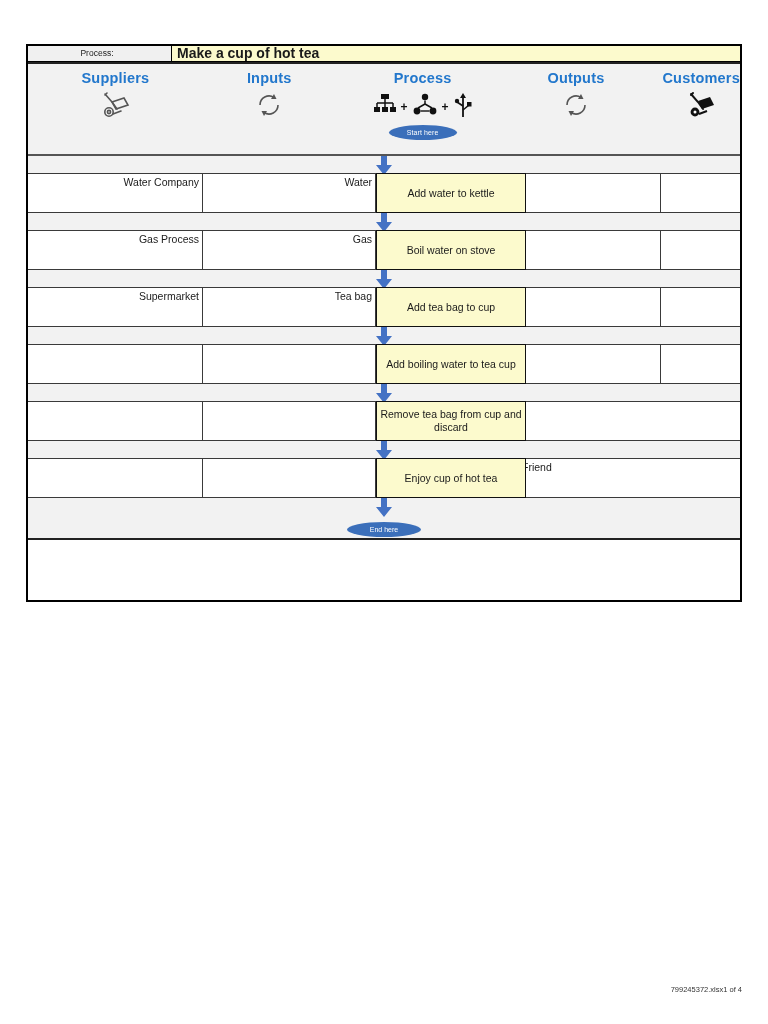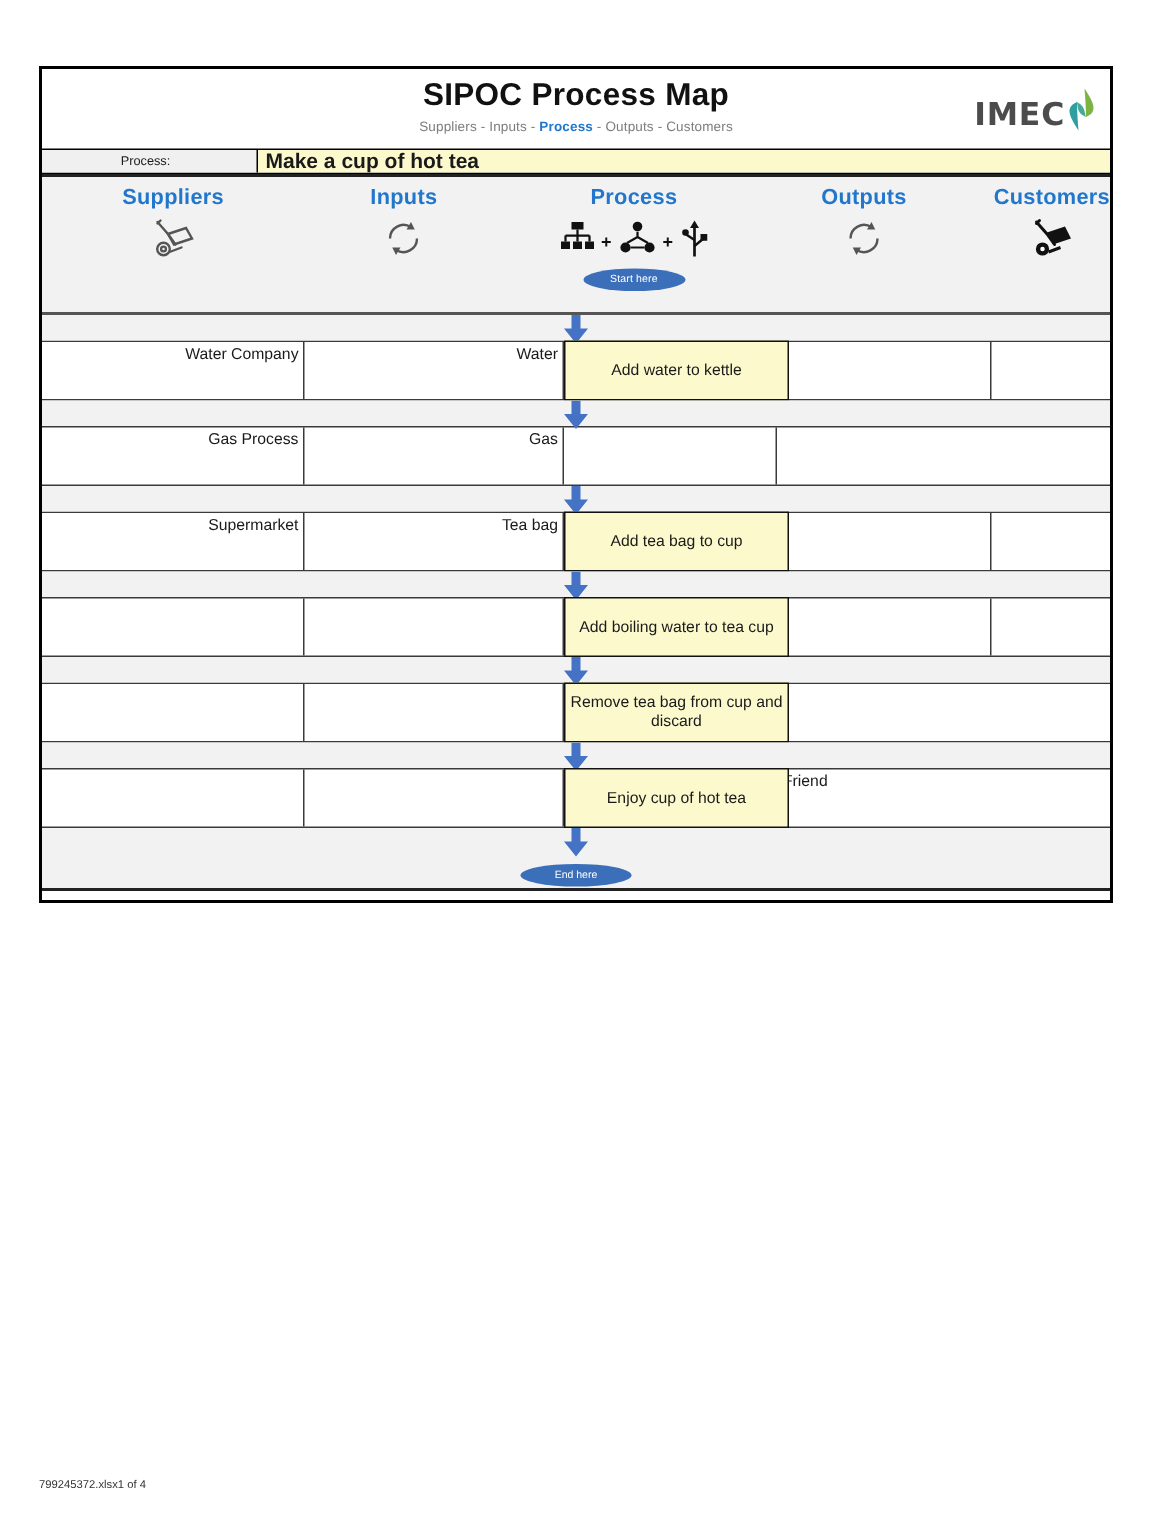--- a/index.html
+++ b/index.html
@@ -252,46 +252,30 @@
     text-align: center;
   }
 
   
   .footer {
     position: absolute;
     left: 26px;
     right: 26px;
     top: 985px;
     display: flex;
-    justify-content: flex-start;
+    justify-content: flex-end;
     font-size: 7.5px;
     color: #333333;
   }
 </style>
 </head>
 <body>
 
 <div id="sheet">
 
-  <div class="title-band">
-    <div class="title-main">SIPOC Process Map</div>
-    <div class="title-sub">
-      <span>Suppliers - Inputs - </span><span class="hl">Process</span><span> - Outputs - Customers</span>
-    </div>
-    <div class="logo">
-      <span class="logo-text">IMEC</span>
-      <span>
-        <svg width="18" height="30" viewBox="0 0 18 30">
-          <path d="M11 1 C15 7 17 11 17 14 C17 17 14.5 19 12 20 C12 14 11.5 7 11 1 Z" fill="#7cb342"></path>
-          <path d="M7 29 C3 23 1 19 1 16 C1 13 3.5 11 6 10 C6 16 6.5 23 7 29 Z" fill="#2f9e9e"></path>
-          <path d="M6 10 C8 11 10.5 13 11 16 C11.5 18 11.5 19 12 20 C9.5 19 7 17 6.5 14 Z" fill="#4aa89b"></path>
-        </svg>
-      </span>
-    </div>
-  </div>
 
   <div class="meta-row">
     <div class="meta-label w-proc-label">Process:</div>
     <div class="meta-value bold w-proc-value">Make a cup of hot tea</div>
   </div>
 
   <div class="row hdr-row">
 
     <div class="hdr-cell c-sup">
       <div class="hdr-title">Suppliers</div>
@@ -417,20 +401,23 @@
     <span class="arrow">
       <svg width="22" height="20" viewBox="0 0 22 20">
           <path d="M8 0 L14 0 L14 9 L19 9 L11 19 L3 9 L8 9 Z" fill="#4472c4"></path>
         </svg>
     </span>
   </div>
 
   <div class="row data-row">
     <div class="cell c-sup align-r">Gas Process</div>
     <div class="cell c-in align-r">Gas</div>
+    <div class="proc-wrap">
+      <div class="proc-box">Boil water on stove</div>
+    </div>
     <div class="cell c-out align-l"></div>
     <div class="cell c-cus align-l"></div>
   </div>
   <div class="spacer-row">
     <span class="arrow">
       <svg width="22" height="20" viewBox="0 0 22 20">
           <path d="M8 0 L14 0 L14 9 L19 9 L11 19 L3 9 L8 9 Z" fill="#4472c4"></path>
         </svg>
     </span>
   </div>

